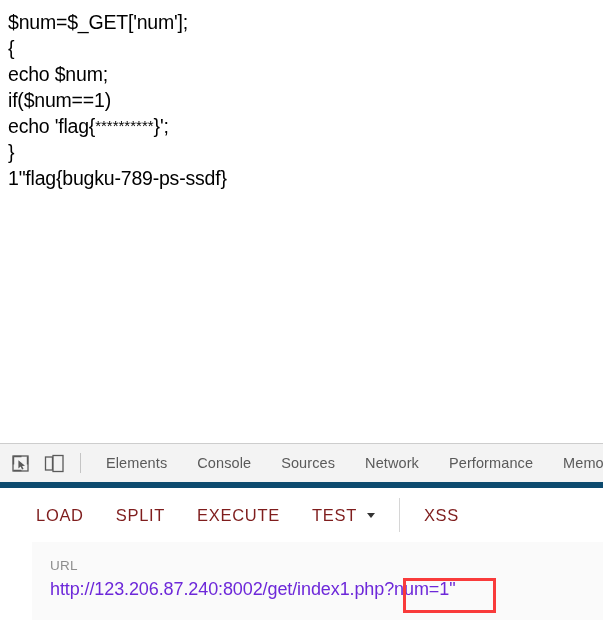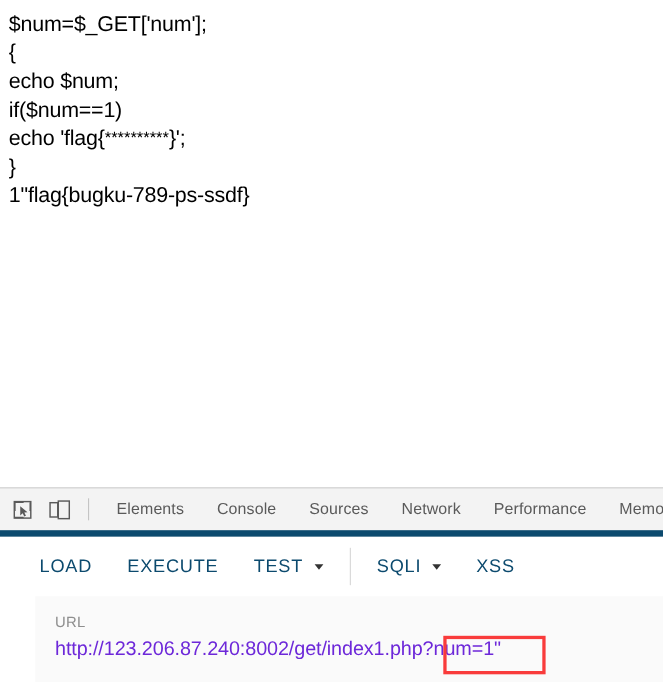--- a/index.html
+++ b/index.html
@@ -89,21 +89,21 @@
     width: 603px;
     height: 54px;
     background: #ffffff;
     box-sizing: border-box;
     display: flex;
     align-items: center;
     overflow: hidden;
   }
   .hb-btn {
     font-size: 16.5px;
-    color: #0c4a6e;
+    color: #7f1d1d;
     letter-spacing: 0.7px;
     white-space: nowrap;
     display: flex;
     align-items: center;
     flex: none;
     padding: 0 16px;
   }
   .hb-btn.first { margin-left: 20px; }
   .caret {
     margin-left: 10px;
@@ -194,31 +194,30 @@
   <div class="dt-tab">Network</div>
   <div class="dt-tab">Performance</div>
   <div class="dt-tab">Memory</div>
 </div>
 
 <div id="hackbar-actions">
   <div class="hb-btn first">
     <span>LOAD</span>
   </div>
   <div class="hb-btn">
+    <span>SPLIT</span>
+  </div>
+  <div class="hb-btn">
     <span>EXECUTE</span>
   </div>
   <div class="hb-btn">
     <span>TEST</span>
     <span class="caret"></span>
   </div>
   <div class="hb-sep"></div>
-  <div class="hb-btn">
-    <span>SQLI</span>
-    <span class="caret"></span>
-  </div>
   <div class="hb-btn">
     <span>XSS</span>
   </div>
 </div>
 
 <div id="url-panel">
   <div id="url-label">URL</div>
   <div id="url-value">http://123.206.87.240:8002/get/index1.php?num=1"</div>
 </div>
 

